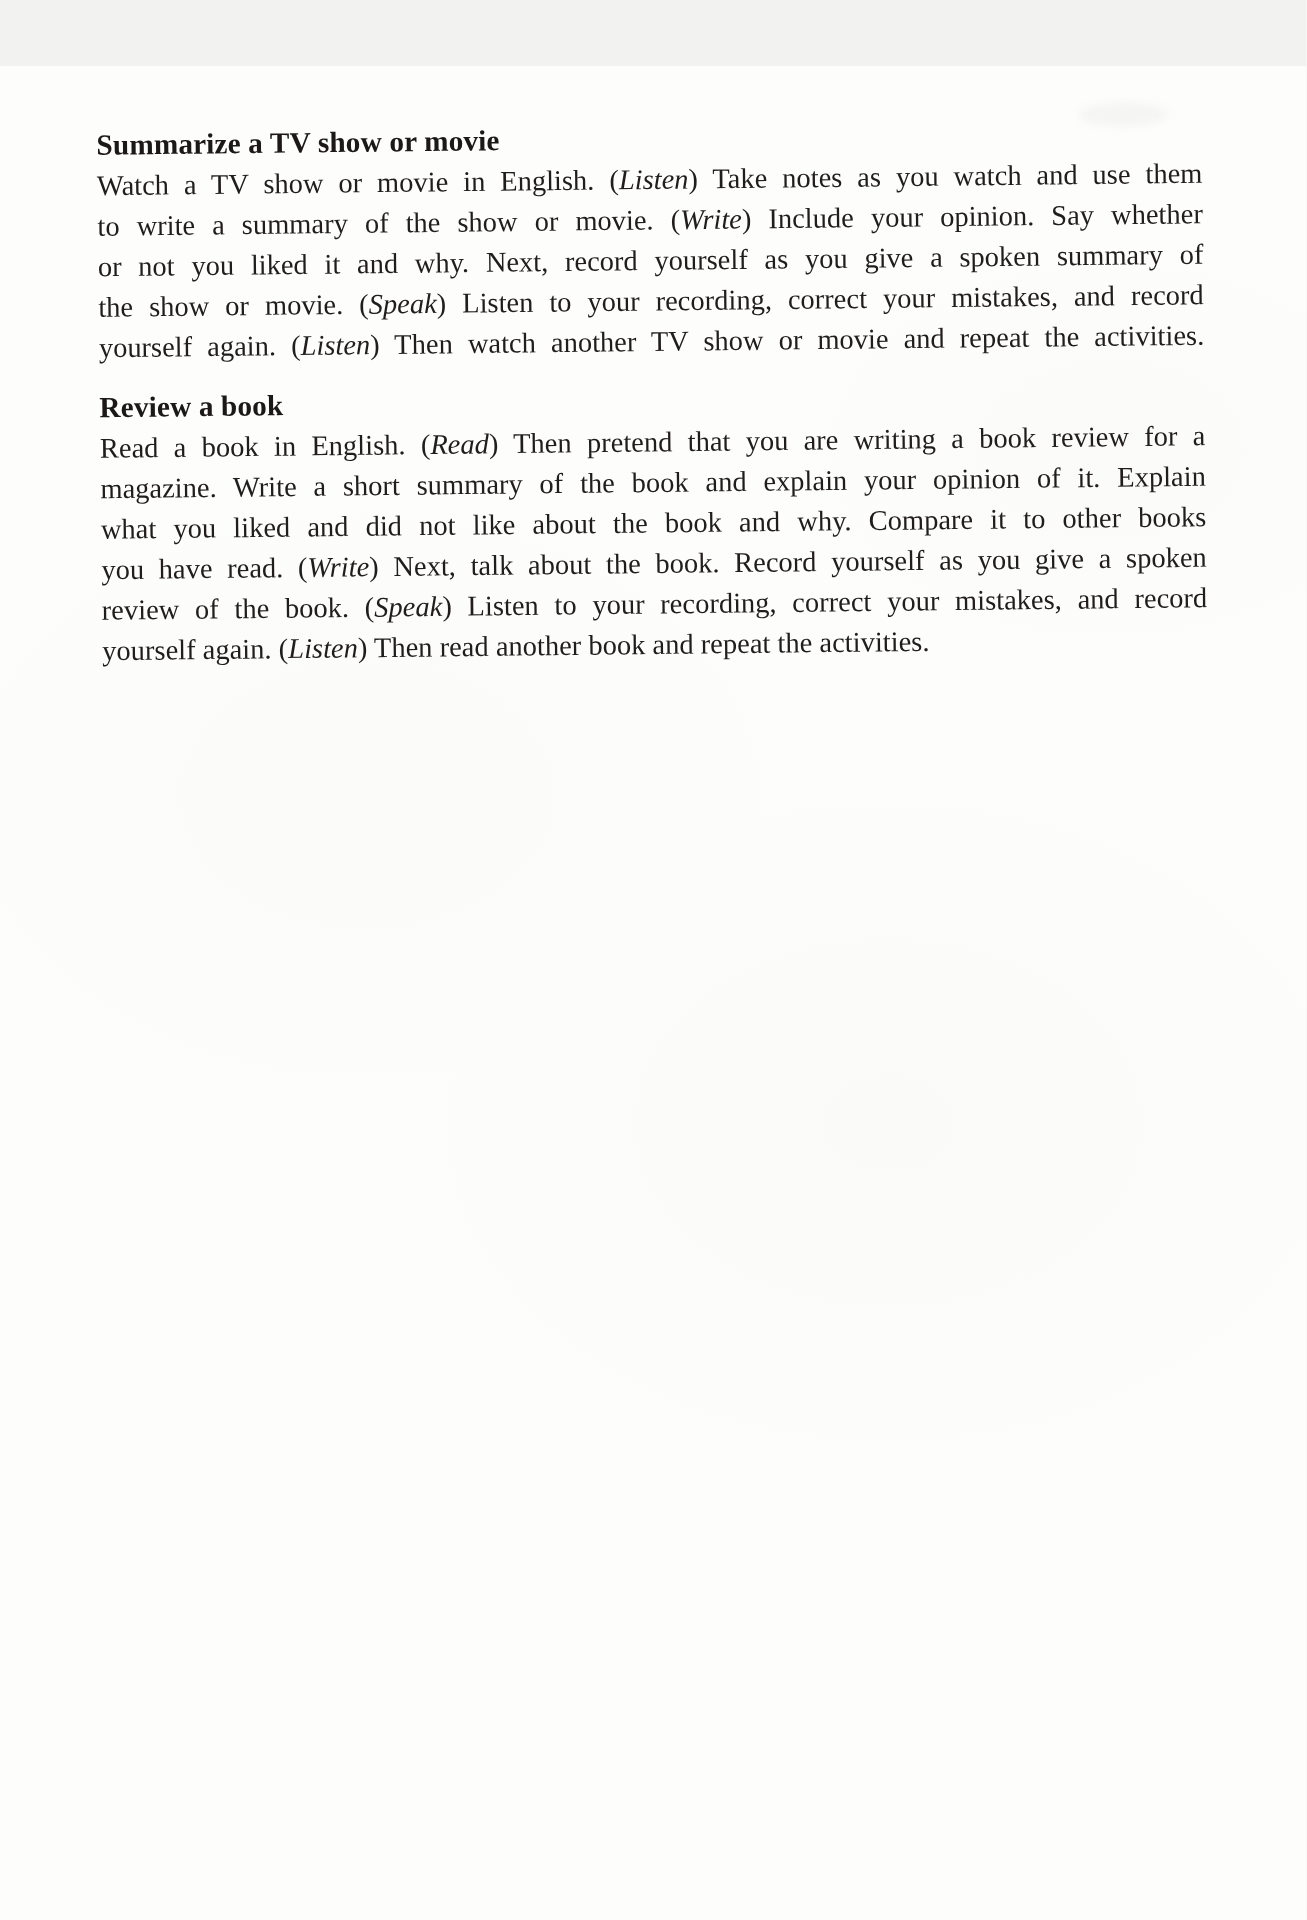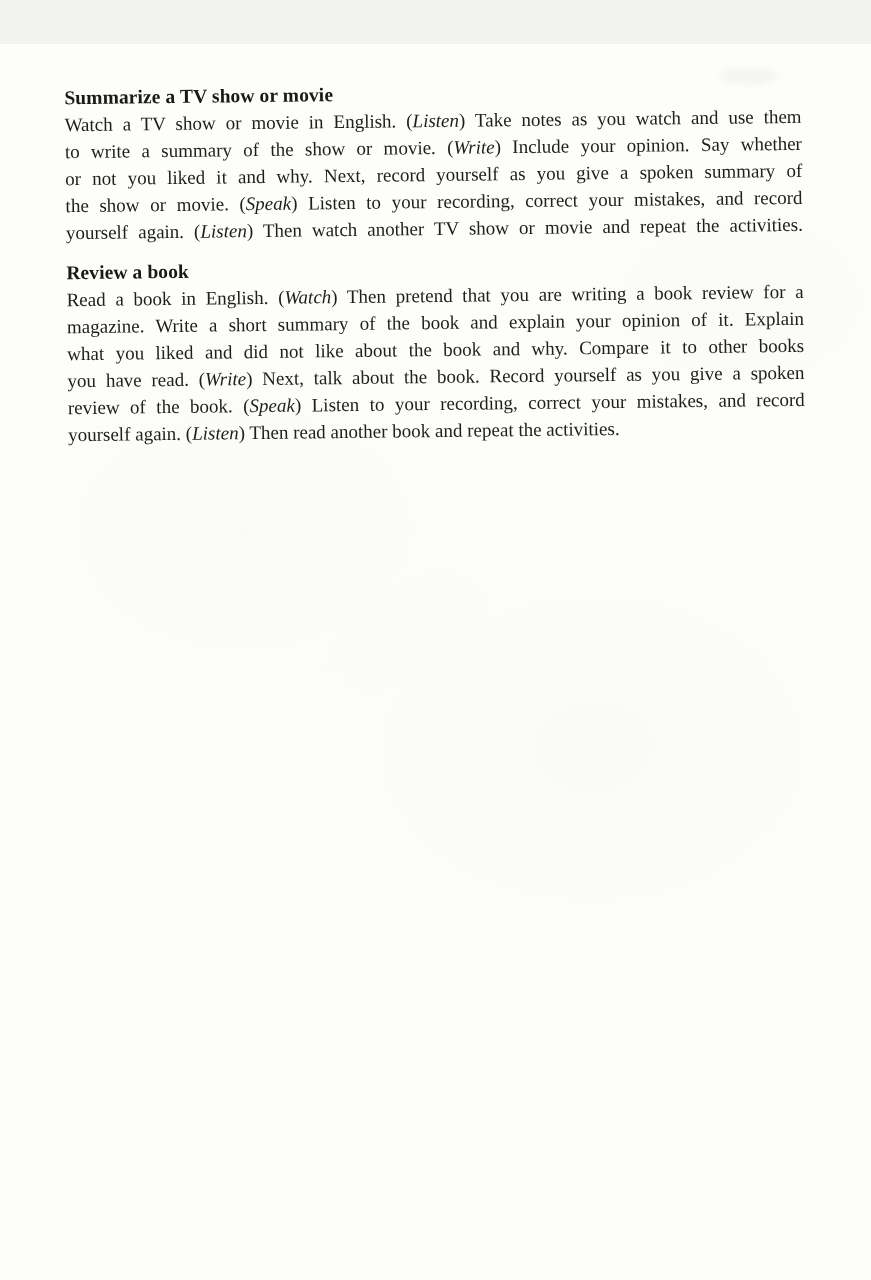--- a/index.html
+++ b/index.html
@@ -118,21 +118,21 @@
             <div class="line"><span>Watch a TV show or movie in English. (</span><em>Listen</em><span>) Take notes as you watch and use them</span></div>
             <div class="line"><span>to write a summary of the show or movie. (</span><em>Write</em><span>) Include your opinion. Say whether</span></div>
             <div class="line"><span>or not you liked it and why. Next, record yourself as you give a spoken summary of</span></div>
             <div class="line"><span>the show or movie. (</span><em>Speak</em><span>) Listen to your recording, correct your mistakes, and record</span></div>
             <div class="line"><span>yourself again. (</span><em>Listen</em><span>) Then watch another TV show or movie and repeat the activities.</span></div>
           </div>
         </section>
         <section class="section">
           <h2>Review a book</h2>
           <div class="paragraph">
-            <div class="line"><span>Read a book in English. (</span><em>Watch</em><span>) Then pretend that you are writing a book review for a</span></div>
+            <div class="line"><span>Read a book in English. (</span><em>Read</em><span>) Then pretend that you are writing a book review for a</span></div>
             <div class="line"><span>magazine. Write a short summary of the book and explain your opinion of it. Explain</span></div>
             <div class="line"><span>what you liked and did not like about the book and why. Compare it to other books</span></div>
             <div class="line"><span>you have read. (</span><em>Write</em><span>) Next, talk about the book. Record yourself as you give a spoken</span></div>
             <div class="line"><span>review of the book. (</span><em>Speak</em><span>) Listen to your recording, correct your mistakes, and record</span></div>
             <div class="line para-end"><span>yourself again. (</span><em>Listen</em><span>) Then read another book and repeat the activities.</span></div>
           </div>
         </section>
       </main>
     <div class="footer">
       <span class="folio">XII</span>

